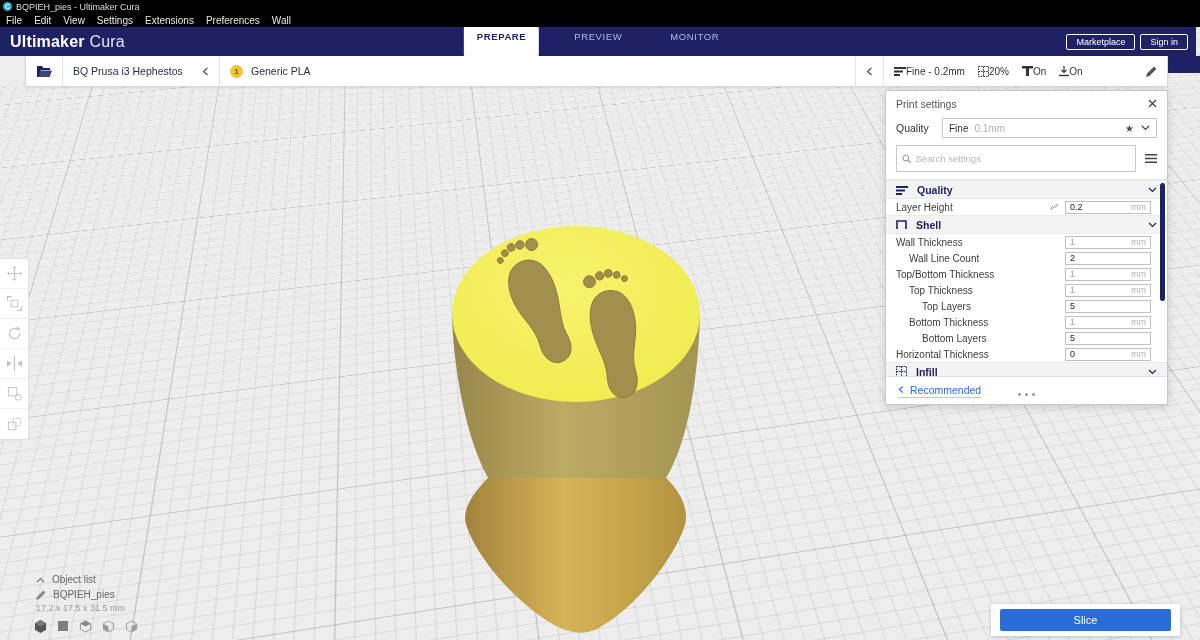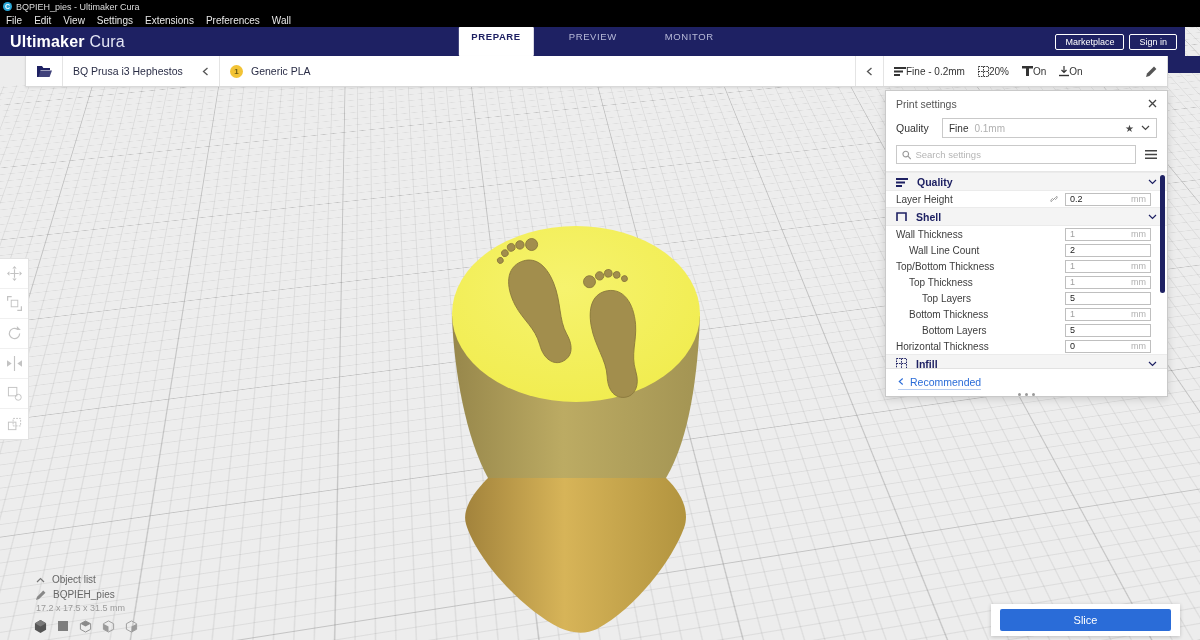--- a/index.html
+++ b/index.html
@@ -24,21 +24,21 @@
     display:flex;align-items:center;gap:4px;padding-left:3px;font-size:9px;z-index:4}
   .cura-app-icon{width:9px;height:9px;border-radius:50%;background:#2aa8d8;color:#fff;
     font-size:7px;line-height:9px;text-align:center;font-weight:bold}
 
   
   .menubar{position:absolute;top:13px;left:0;right:0;height:14px;background:#000;color:#e8e8e8;
     display:flex;align-items:center;font-size:10px;z-index:4}
   .menubar span{padding:0 6px;cursor:default}
 
   
-  .appheader{position:absolute;top:27px;left:0;right:15px;height:29px;background:#1e2163;z-index:4;
+  .appheader{position:absolute;top:27px;left:0;right:4px;height:29px;background:#1e2163;z-index:4;
     display:flex;align-items:center}
   .brand{margin-left:10px;font-size:16px;color:#fff;letter-spacing:.2px}
   .brand .bold{font-weight:bold}
   .brand .reg{font-weight:300;color:#e4e6f5}
   .tabs{position:absolute;left:50%;top:0;height:29px;transform:translateX(-50%);
     display:flex;gap:22px}
   .tab{font-size:9.5px;letter-spacing:.6px;color:#b7bad8;padding:4px 13px;cursor:pointer}
   .tab.active{background:#fff;color:#1e2163;font-weight:bold;border-radius:1px}
   .hdr-buttons{margin-left:auto;display:flex;gap:5px;margin-right:8px}
   .hdr-btn{font-size:9px;color:#fff;border:1px solid #fff;padding:2px 9px;border-radius:2px;
@@ -75,21 +75,21 @@
   .close-x{margin-left:auto;color:#444;cursor:pointer;display:flex}
   .p-profile{display:flex;align-items:center;padding:2px 10px 7px}
   .p-profile-label{width:46px;font-size:10.5px;color:#333}
   .dropdown{flex:1;border:1px solid #c9c9c9;height:20px;display:flex;align-items:center;
     padding:0 6px;font-size:10px;cursor:pointer;background:#fff}
   .dd-value{color:#333}
   .dd-hint{color:#b0b0b0;margin-left:6px}
   .dd-star{margin-left:auto;color:#4a4a4a;font-size:10px}
   .dd-chev{margin-left:7px;color:#444;display:flex}
   .p-search{display:flex;align-items:center;padding:0 10px 7px;gap:9px}
-  .search-box{flex:1;border:1px solid #c9c9c9;height:19px;display:flex;align-items:center;
+  .search-box{flex:1;border:1px solid #c9c9c9;height:27px;display:flex;align-items:center;
     padding:0 5px;gap:4px;background:#fff}
   .search-box input{border:none;outline:none;font-size:9.5px;width:100%;color:#333;
     font-family:"Liberation Sans",sans-serif}
   .search-box input::placeholder{color:#b5b5b5}
   .hamburger{color:#444;display:flex;cursor:pointer}
   .p-list{position:relative;border-top:1px solid #e6e6e6;height:197px;overflow:hidden}
   .cat{height:19px;background:#f4f4f4;display:flex;align-items:center;padding:0 10px;gap:9px;
     color:#1e2163;font-weight:bold;font-size:10.5px;border-top:1px solid #ebebeb;
     border-bottom:1px solid #ebebeb;cursor:pointer}
   .cat .cat-chev{margin-left:auto;display:flex;color:#1e2163}

